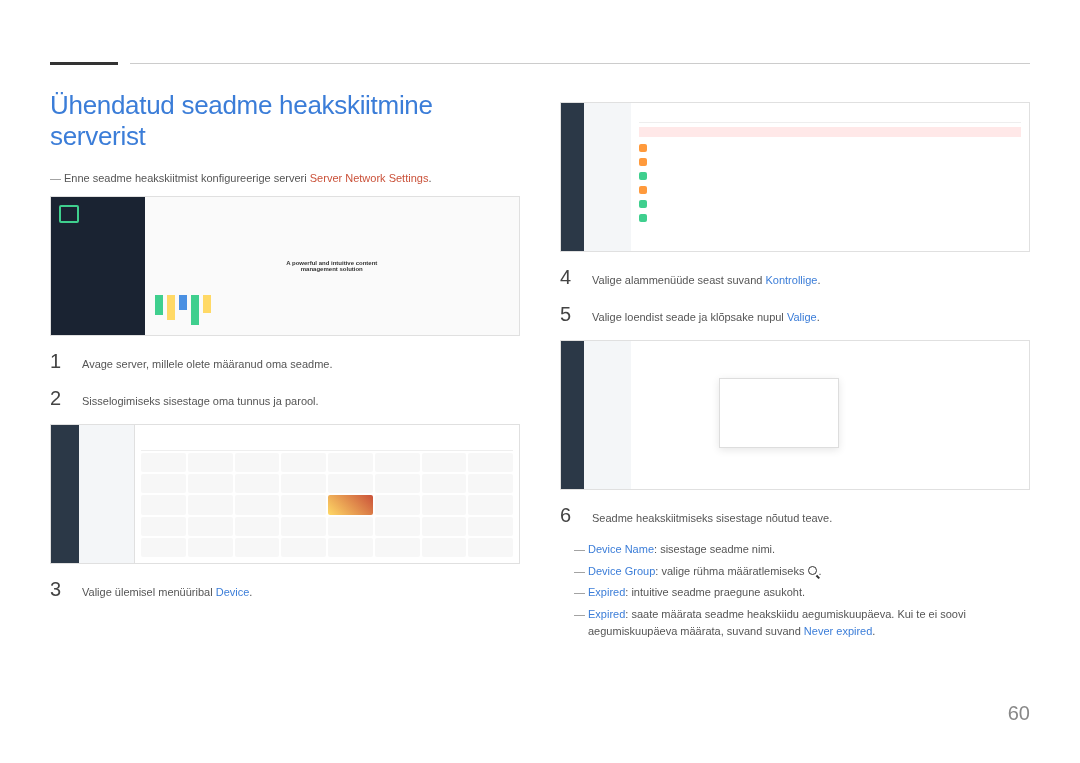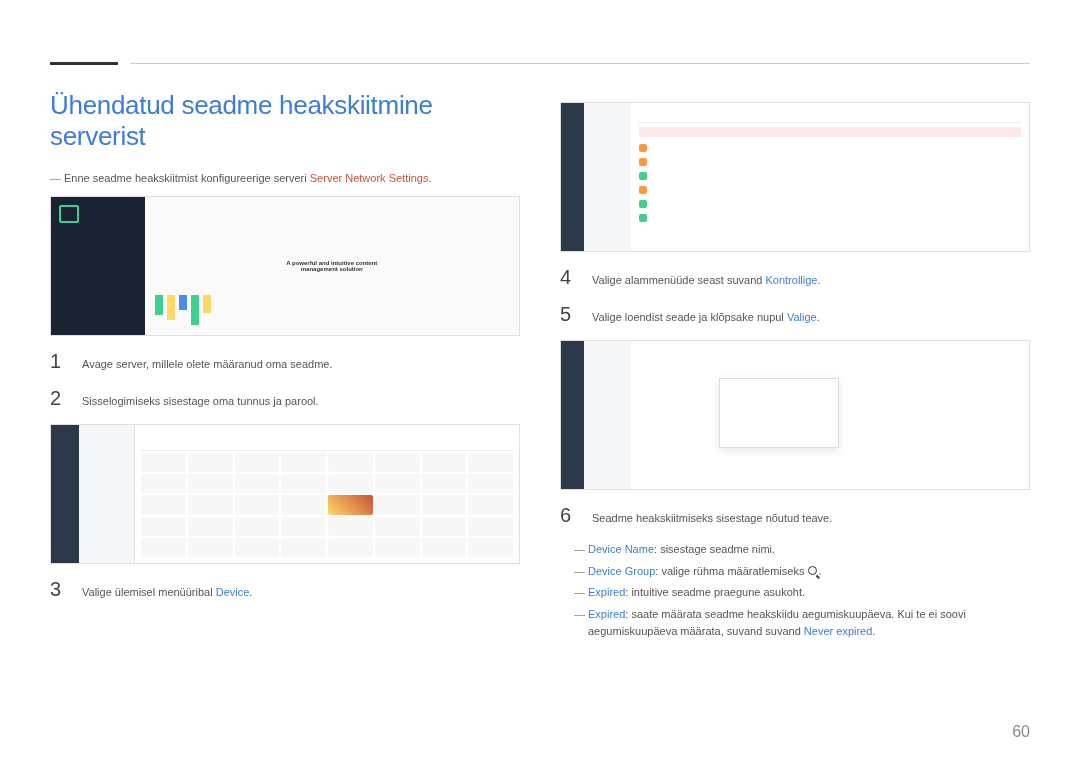--- a/index.html
+++ b/index.html
@@ -333,23 +333,23 @@
       width: 4px;
       height: 1.5px;
       background: #333;
       bottom: 0;
       right: -1px;
       transform: rotate(45deg);
     }
     
     .page-number {
       position: absolute;
-      bottom: 22px;
+      bottom: 38px;
       right: 50px;
-      font-size: 16px;
+      font-size: 20px;
       color: #888;
       text-align: right;
     }
   </style>
 </head>
 <body>
 
 <div class="header-bar"></div>
 <div class="header-line"></div>
 

